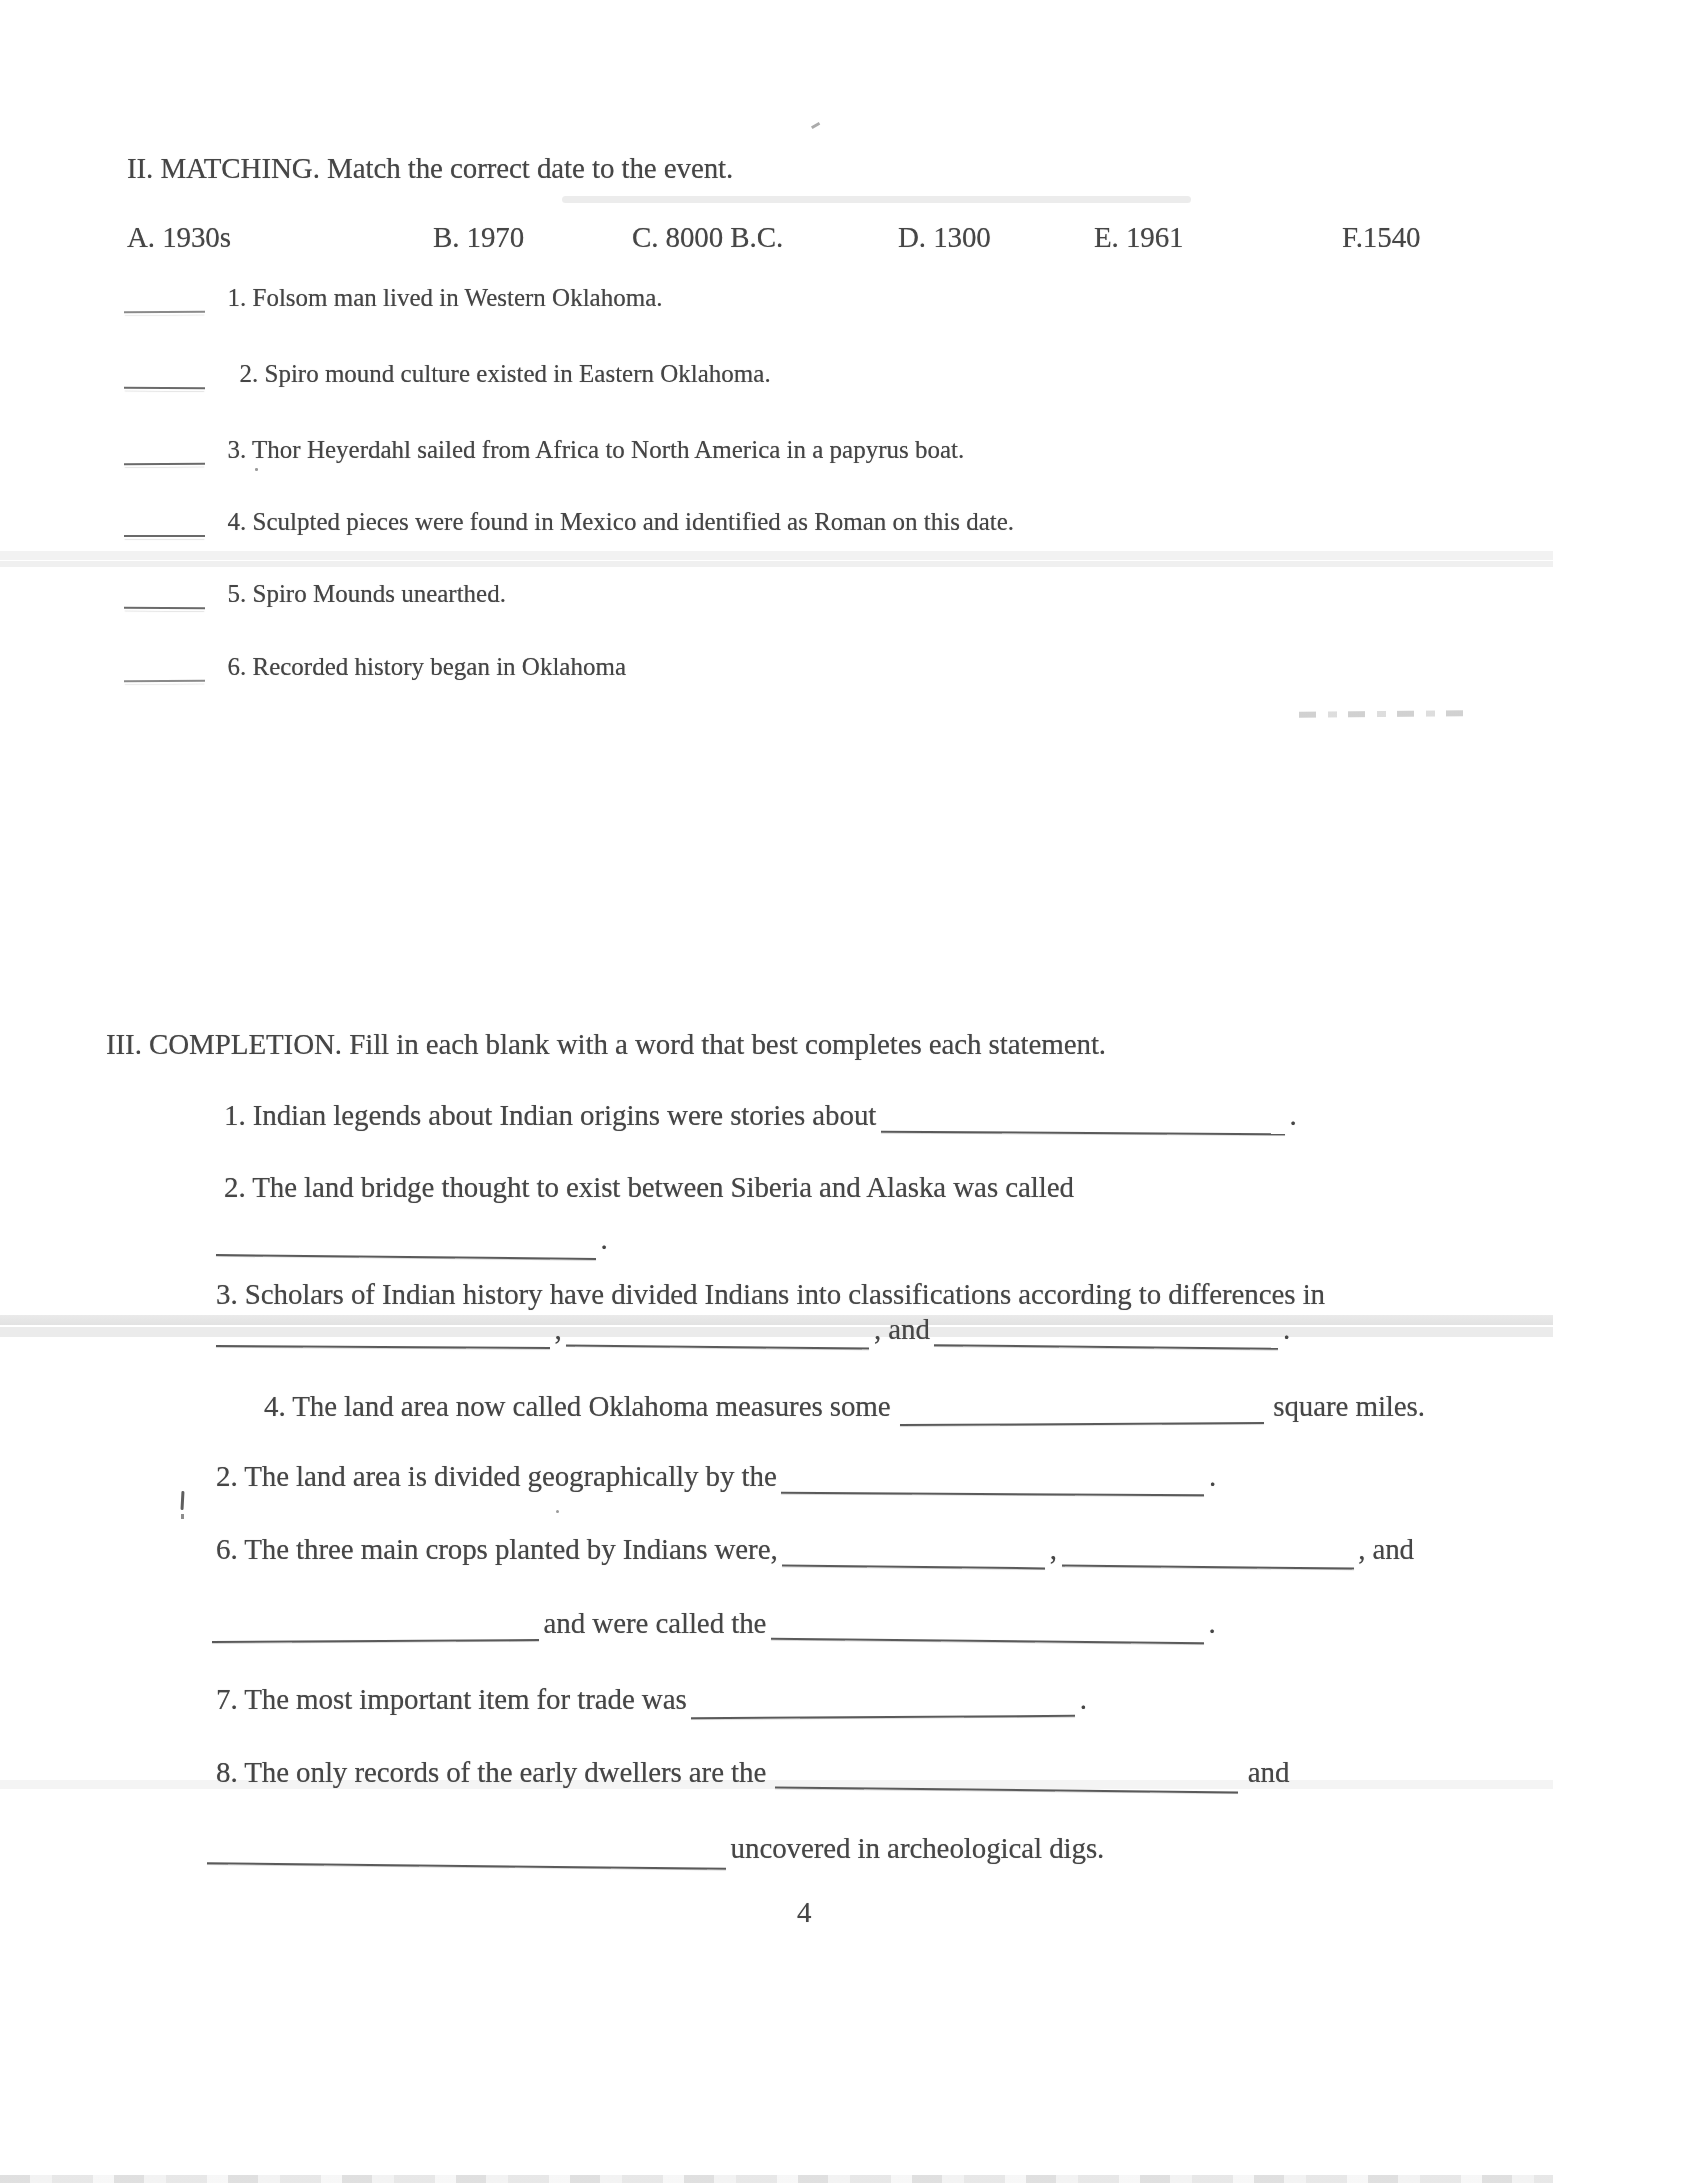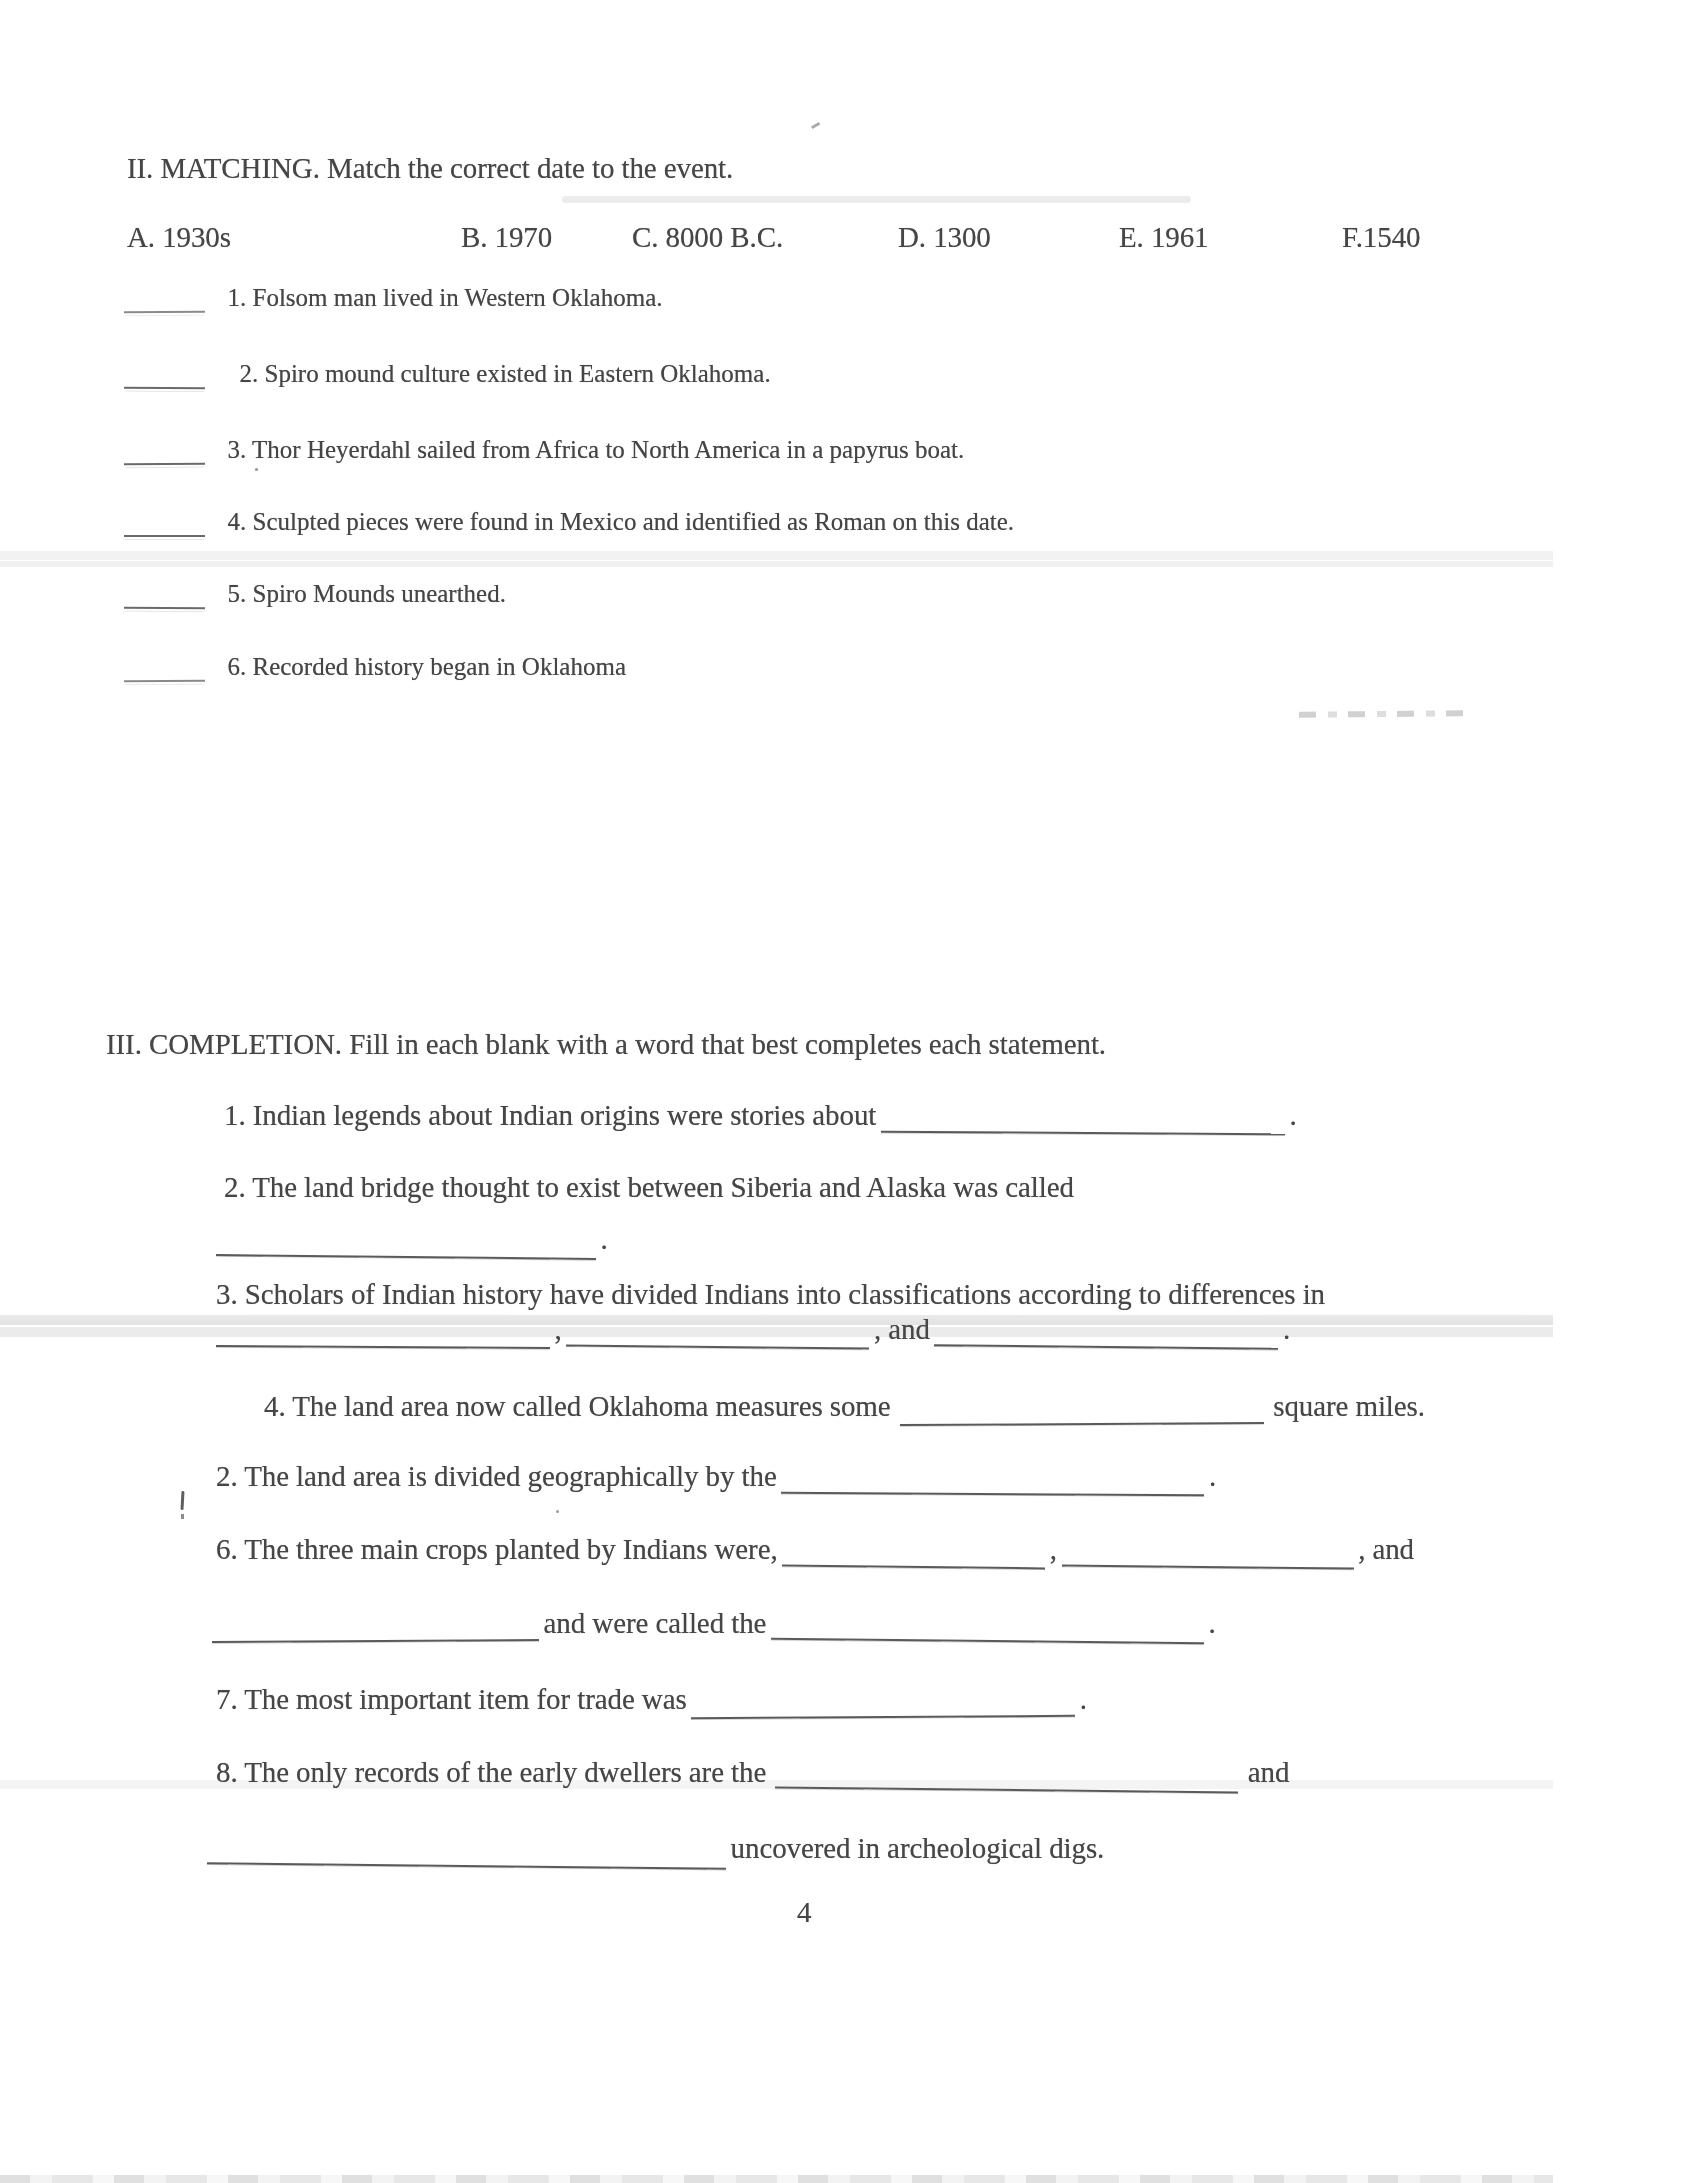--- a/index.html
+++ b/index.html
@@ -69,24 +69,24 @@
   <div class="artifact" style="left:181px;top:1514px;width:2.6px;height:4.6px;background:#8d8d8d;"></div>
   <div class="artifact" style="left:811px;top:124px;width:9.3px;height:2.6px;background:#ababab;transform:rotate(-30deg);"></div>
   <div class="artifact" style="left:1624px;top:1317px;width:17px;height:3.3px;background:#b5b5b5;transform:rotate(40deg);"></div>
   <div class="artifact" style="left:1664px;top:552px;width:14.6px;height:2.6px;background:#c0c0c0;transform:rotate(-15deg);"></div>
   <div class="artifact" style="left:556px;top:1510px;width:3.3px;height:3.3px;background:#9a9a9a;border-radius:50%;"></div>
   <div class="artifact" style="left:255px;top:468px;width:2.6px;height:2.6px;background:#9a9a9a;border-radius:50%;"></div>
 
   <div class="line" style="left:127px;top:151px;">II. MATCHING. Match the correct date to the event.</div>
 
   <span class="line" style="left:127px;top:220px;">A. 1930s</span>
-  <span class="line" style="left:433px;top:220px;margin-left:28px;">B. 1970</span>
+  <span class="line" style="left:433px;top:220px;">B. 1970</span>
   <span class="line" style="left:632px;top:220px;">C. 8000 B.C.</span>
   <span class="line" style="left:898px;top:220px;">D. 1300</span>
-  <span class="line" style="left:1119px;top:220px;">E. 1961</span>
+  <span class="line" style="left:1094px;top:220px;">E. 1961</span>
   <span class="line" style="left:1342px;top:220px;">F.1540</span>
 
   <div class="m-row" style="left:124px;top:281px;">
     <span class="m-blank rb fade"></span>
     <span>1. Folsom man lived in Western Oklahoma.</span>
   </div>
   <div class="m-row" style="left:124px;top:357px;gap:12px;">
     <span class="m-blank ra"></span>
     <span>2. Spiro mound culture existed in Eastern Oklahoma.</span>
   </div>

